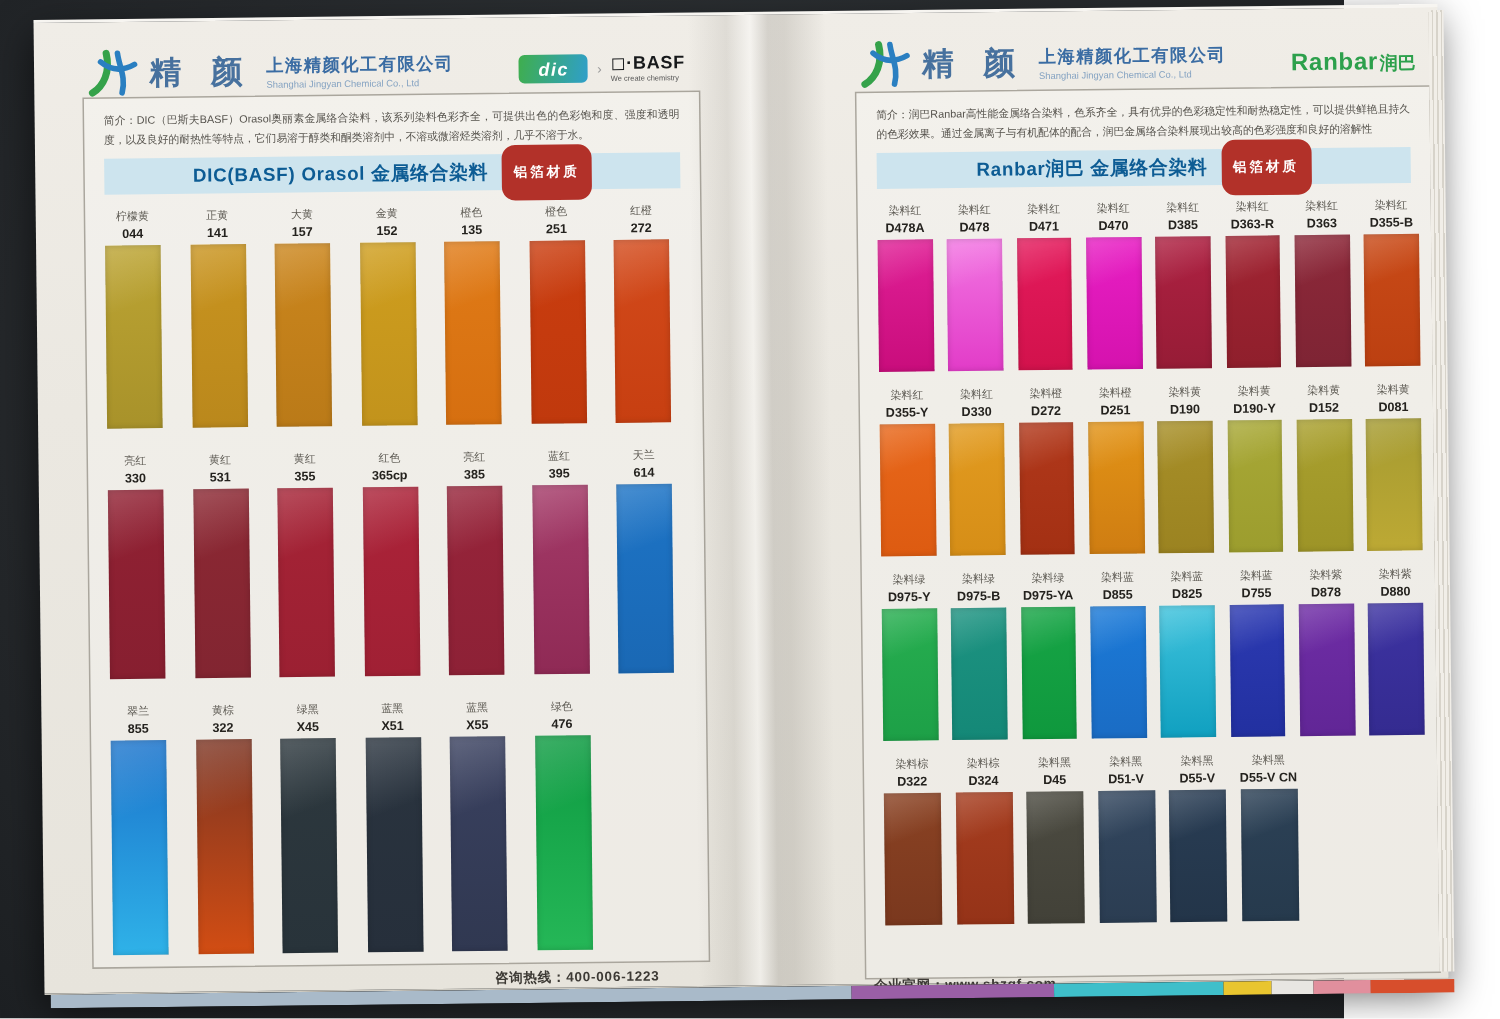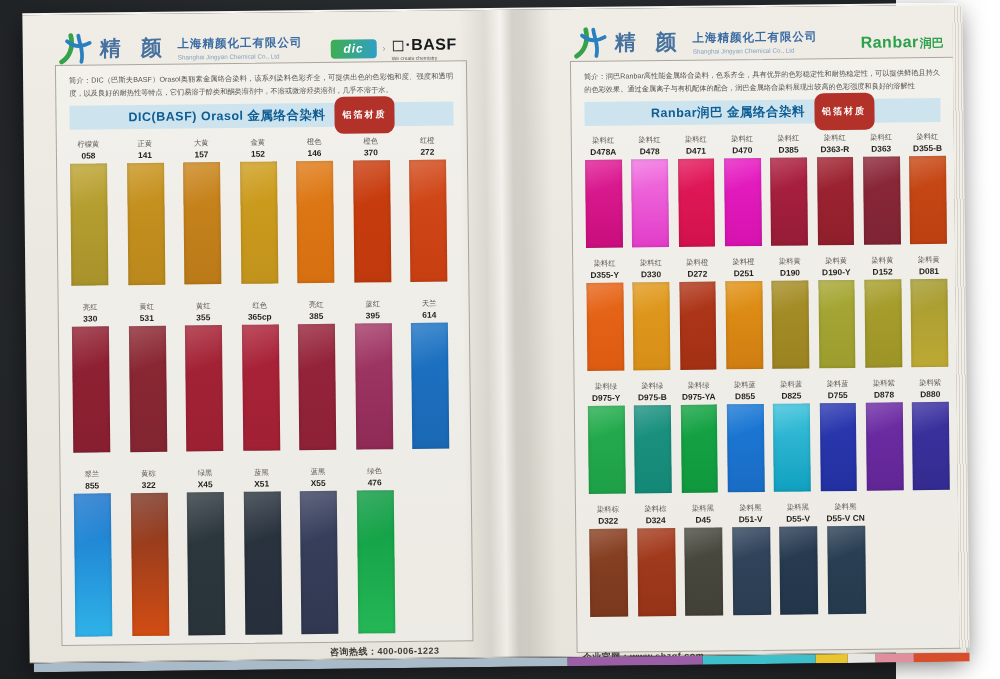--- a/index.html
+++ b/index.html
@@ -38,21 +38,21 @@
   .company { display:flex; flex-direction:column; margin-left:2px; margin-top:2px; }
   .company-cn { font-size:11.5px; font-weight:bold; color:#3a6ca3; letter-spacing:1px; white-space:nowrap; }
   .company-en { font-size:6.3px; color:#85a3c2; margin-top:2px; white-space:nowrap; }
 
   .hdr-right { position:absolute; right:8px; top:6px; display:flex; align-items:center; gap:6px; }
   .dic-badge { width:46px; height:19px; border-radius:4px; display:flex; align-items:center; justify-content:center;
     background: linear-gradient(100deg,#3fae4d 0%, #2f9fca 100%);
     color:#fff; font-weight:bold; font-style:italic; font-size:12px; letter-spacing:1px; }
   .sep { color:#9a9a9a; font-size:9px; }
   .basf-wrap { display:flex; flex-direction:column; align-items:flex-start; }
-  .basf { font-size:16px; font-weight:bold; color:#17191b; letter-spacing:.5px; }
+  .basf { font-size:12px; font-weight:bold; color:#17191b; letter-spacing:.5px; }
   .basf-tag { font-size:5px; color:#555; margin-top:1px; }
   .ranbar-wrap { display:flex; align-items:baseline; gap:1px; margin-top:4px; }
   .ranbar { font-size:16px; font-weight:bold; color:#2da04c; letter-spacing:.5px; }
   .ranbar-cn { font-size:12px; font-weight:bold; color:#2da04c; }
 
   
   .box { position:absolute; left:26px; right:8px; border:1px solid #aaa69d; background:rgba(255,255,255,.25); }
   .page-left  .box { top:44px; height:581px; }
   .page-right .box { top:46px; height:592px; }
 
@@ -114,46 +114,46 @@
         <div class="box">
           <div class="intro">简介：DIC（巴斯夫BASF）Orasol奥丽素金属络合染料，该系列染料色彩齐全，可提供出色的色彩饱和度、强度和透明度，以及良好的耐热性等特点，它们易溶于醇类和酮类溶剂中，不溶或微溶烃类溶剂，几乎不溶于水。</div>
           <div class="titlebar">
             <span class="t">DIC(BASF) Orasol  金属络合染料</span>
             <span class="pill">铝箔材质</span>
           </div>
           <div class="grid">
               <div class="swatch-row">
                 <div class="cell">
                   <div class="sname">柠檬黄</div>
-                  <div class="scode">058</div>
+                  <div class="scode">044</div>
                   <div class="swatch" style="height: 122px; background: linear-gradient(160deg, rgba(255, 255, 255, 0.2), rgba(255, 255, 255, 0) 35%), linear-gradient(rgb(188, 164, 51), rgb(168, 146, 42));"></div>
                 </div>
                 <div class="cell">
                   <div class="sname">正黄</div>
                   <div class="scode">141</div>
                   <div class="swatch" style="height: 122px; background: linear-gradient(160deg, rgba(255, 255, 255, 0.2), rgba(255, 255, 255, 0) 35%), linear-gradient(rgb(201, 148, 31), rgb(186, 136, 28));"></div>
                 </div>
                 <div class="cell">
                   <div class="sname">大黄</div>
                   <div class="scode">157</div>
                   <div class="swatch" style="height: 122px; background: linear-gradient(160deg, rgba(255, 255, 255, 0.2), rgba(255, 255, 255, 0) 35%), linear-gradient(rgb(203, 134, 29), rgb(186, 122, 24));"></div>
                 </div>
                 <div class="cell">
                   <div class="sname">金黄</div>
                   <div class="scode">152</div>
                   <div class="swatch" style="height: 122px; background: linear-gradient(160deg, rgba(255, 255, 255, 0.2), rgba(255, 255, 255, 0) 35%), linear-gradient(rgb(207, 158, 30), rgb(194, 147, 28));"></div>
                 </div>
                 <div class="cell">
                   <div class="sname">橙色</div>
-                  <div class="scode">146</div>
+                  <div class="scode">135</div>
                   <div class="swatch" style="height: 122px; background: linear-gradient(160deg, rgba(255, 255, 255, 0.2), rgba(255, 255, 255, 0) 35%), linear-gradient(rgb(224, 123, 23), rgb(214, 111, 16));"></div>
                 </div>
                 <div class="cell">
                   <div class="sname">橙色</div>
-                  <div class="scode">370</div>
+                  <div class="scode">251</div>
                   <div class="swatch" style="height: 122px; background: linear-gradient(160deg, rgba(255, 255, 255, 0.2), rgba(255, 255, 255, 0) 35%), linear-gradient(rgb(202, 61, 15), rgb(192, 57, 13));"></div>
                 </div>
                 <div class="cell">
                   <div class="sname">红橙</div>
                   <div class="scode">272</div>
                   <div class="swatch" style="height: 122px; background: linear-gradient(160deg, rgba(255, 255, 255, 0.2), rgba(255, 255, 255, 0) 35%), linear-gradient(rgb(211, 74, 27), rgb(199, 63, 17));"></div>
                 </div>
               </div>
               <div class="swatch-row">
                 <div class="cell">

